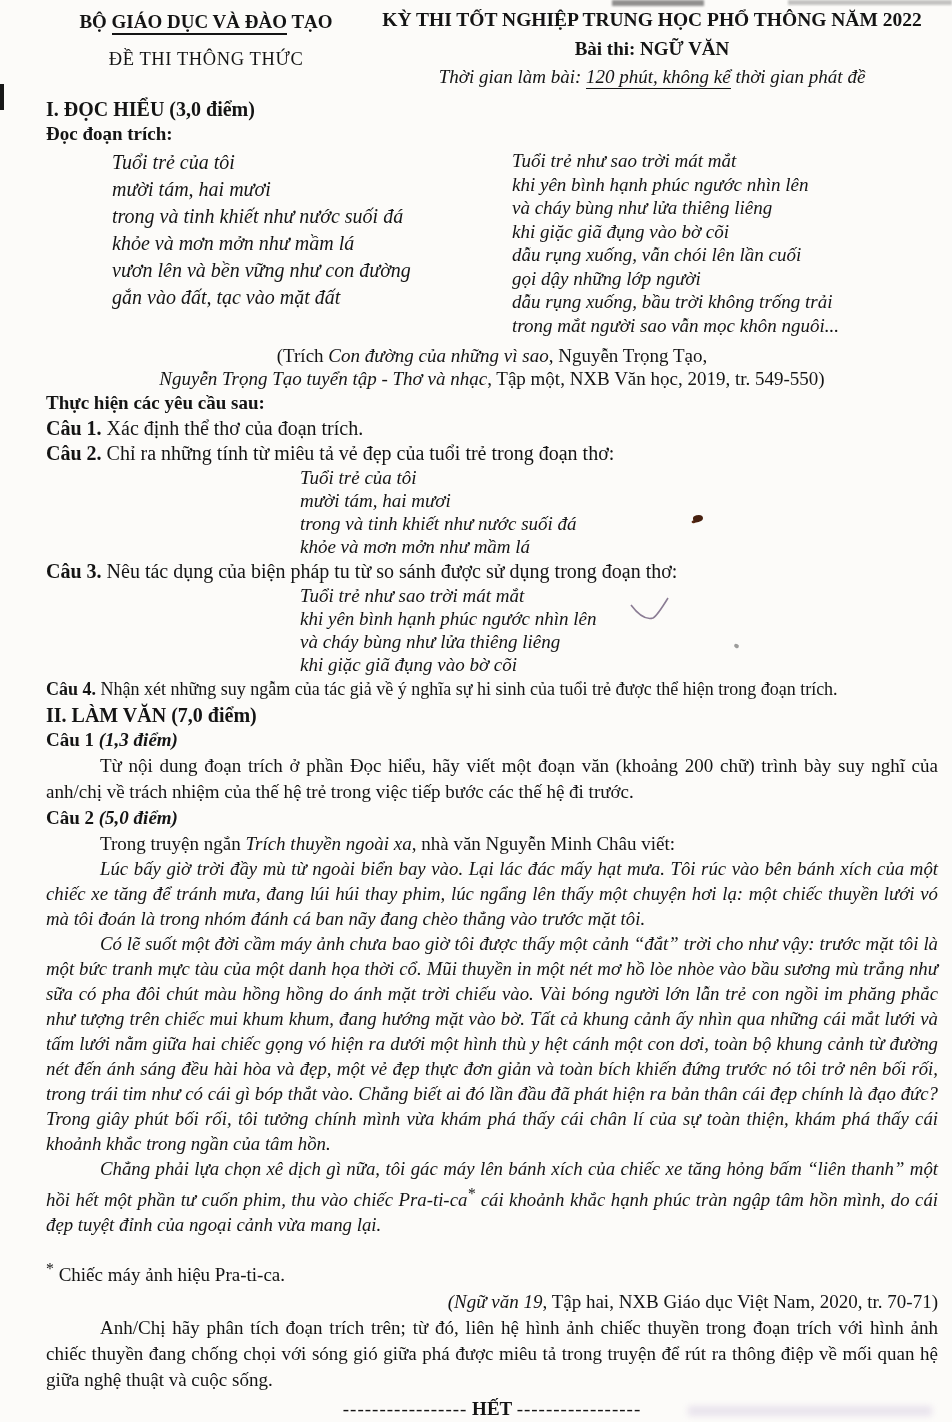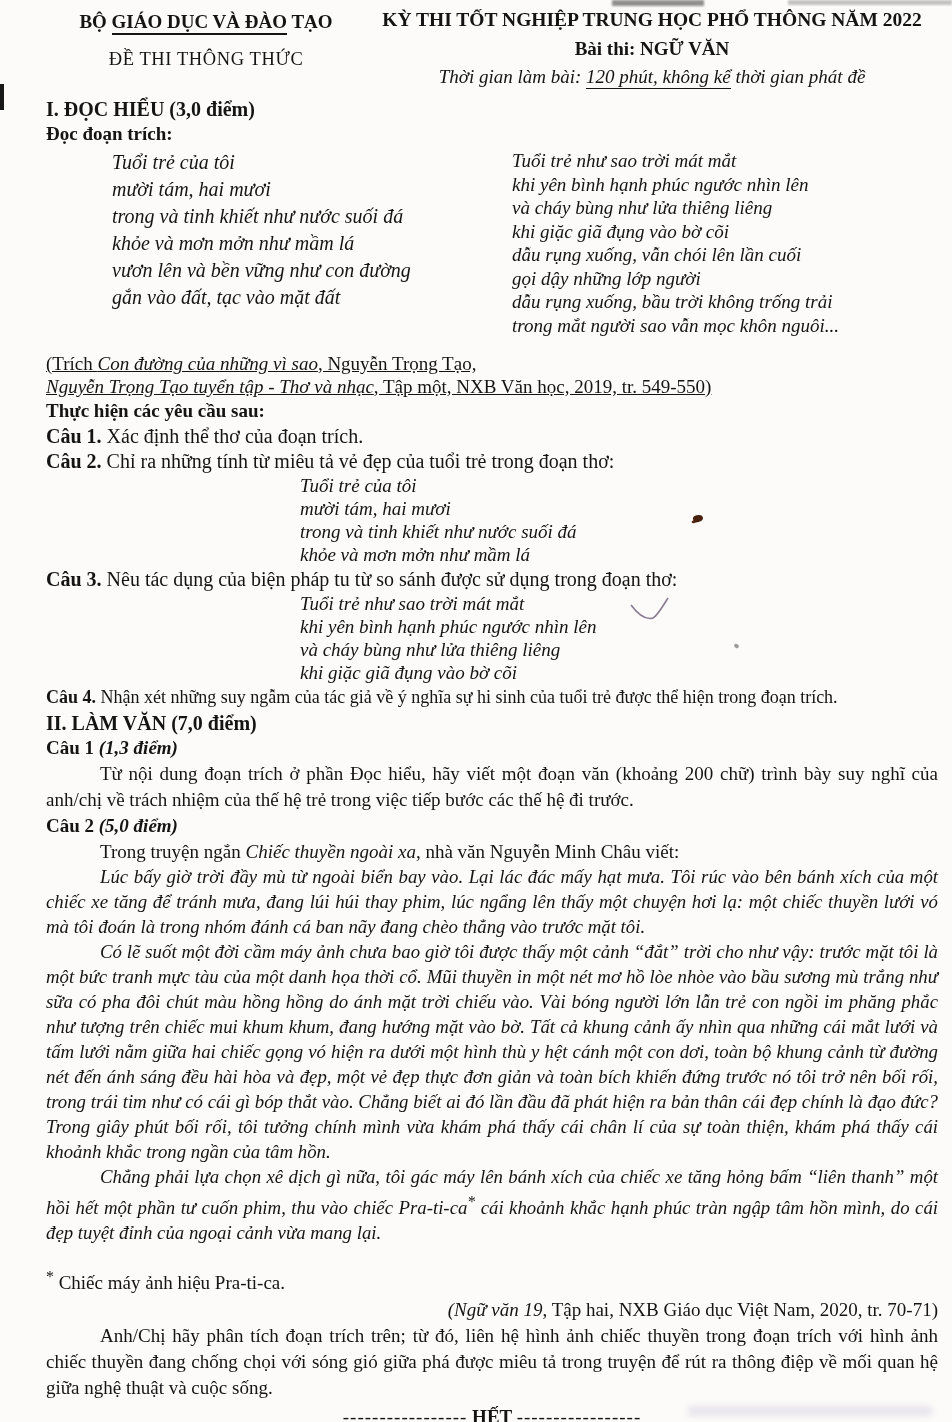--- a/index.html
+++ b/index.html
@@ -22,21 +22,21 @@
   .exam-title{font-weight:bold;font-size:19.5px;white-space:nowrap;}
   .subject{font-weight:bold;font-size:19px;margin-top:5px;}
   .time{font-style:italic;font-size:19px;margin-top:4px;white-space:nowrap;}
   .time .ul{border-bottom:1.5px solid #141414;padding-bottom:1px;}
   
   .sec-title{font-weight:bold;font-size:20px;margin-top:8px;}
   .lead{font-weight:bold;margin-top:1px;}
   .poem-row{display:flex;margin-top:3px;}
   .poem-left{margin-left:66px;width:400px;font-style:italic;font-size:20px;line-height:27px;}
   .poem-right{font-style:italic;font-size:19px;line-height:23.5px;}
-  .cite{text-align:left;margin-top:15px;line-height:23px;text-decoration:underline;}
+  .cite{text-align:center;margin-top:7px;line-height:23px;}
   .q-line{margin-top:1px;font-size:20px;}
   .q-line.small{font-size:18px;}
   .quote{margin-left:254px;font-style:italic;font-size:19px;line-height:23px;margin-top:1px;}
   .para{text-align:justify;text-indent:54px;line-height:26px;margin-top:1px;}
   .passage{font-style:italic;text-align:justify;text-indent:54px;line-height:25px;font-size:18.8px;}
   .footnote{font-size:19px;margin-top:20px;}
   .cite2{text-align:right;margin-top:2px;}
   .het{ text-align:center;margin-top:4px;}
   .het .dash{letter-spacing:1px;}
   .het .word{font-weight:bold;}
@@ -128,21 +128,21 @@
       <div>và cháy bùng như lửa thiêng liêng</div>
       <div>khi giặc giã đụng vào bờ cõi</div>
     </div>
 
     <div class="q-line small"><b>Câu 4.</b><span> Nhận xét những suy ngẫm của tác giả về ý nghĩa sự hi sinh của tuổi trẻ được thể hiện trong đoạn trích.</span></div>
 
     <div class="sec-title" style="margin-top:2px;">II. LÀM VĂN (7,0 điểm)</div>
     <div class="lead"><span>Câu 1 </span><span class="it">(1,3 điểm)</span></div>
     <div class="para">Từ nội dung đoạn trích ở phần Đọc hiểu, hãy viết một đoạn văn (khoảng 200 chữ) trình bày suy nghĩ của anh/chị về trách nhiệm của thế hệ trẻ trong việc tiếp bước các thế hệ đi trước.</div>
     <div class="lead"><span>Câu 2 </span><span class="it">(5,0 điểm)</span></div>
-    <div class="para" style="line-height:25px;"><span>Trong truyện ngắn </span><span class="it">Chiếc thuyền ngoài xa</span><span>, nhà văn Nguyễn Minh Châu viết:</span></div>
+    <div class="para" style="line-height:25px;"><span>Trong truyện ngắn </span><span class="it">Trích thuyền ngoài xa</span><span>, nhà văn Nguyễn Minh Châu viết:</span></div>
 
     <div class="passage">Lúc bấy giờ trời đầy mù từ ngoài biển bay vào. Lại lác đác mấy hạt mưa. Tôi rúc vào bên bánh xích của một chiếc xe tăng để tránh mưa, đang lúi húi thay phim, lúc ngẩng lên thấy một chuyện hơi lạ: một chiếc thuyền lưới vó mà tôi đoán là trong nhóm đánh cá ban nãy đang chèo thẳng vào trước mặt tôi.</div>
     <div class="passage">Có lẽ suốt một đời cầm máy ảnh chưa bao giờ tôi được thấy một cảnh “đắt” trời cho như vậy: trước mặt tôi là một bức tranh mực tàu của một danh họa thời cổ. Mũi thuyền in một nét mơ hồ lòe nhòe vào bầu sương mù trắng như sữa có pha đôi chút màu hồng hồng do ánh mặt trời chiếu vào. Vài bóng người lớn lẫn trẻ con ngồi im phăng phắc như tượng trên chiếc mui khum khum, đang hướng mặt vào bờ. Tất cả khung cảnh ấy nhìn qua những cái mắt lưới và tấm lưới nằm giữa hai chiếc gọng vó hiện ra dưới một hình thù y hệt cánh một con dơi, toàn bộ khung cảnh từ đường nét đến ánh sáng đều hài hòa và đẹp, một vẻ đẹp thực đơn giản và toàn bích khiến đứng trước nó tôi trở nên bối rối, trong trái tim như có cái gì bóp thắt vào. Chẳng biết ai đó lần đầu đã phát hiện ra bản thân cái đẹp chính là đạo đức? Trong giây phút bối rối, tôi tưởng chính mình vừa khám phá thấy cái chân lí của sự toàn thiện, khám phá thấy cái khoảnh khắc trong ngần của tâm hồn.</div>
     <div class="passage"><span>Chẳng phải lựa chọn xê dịch gì nữa, tôi gác máy lên bánh xích của chiếc xe tăng hỏng bấm “liên thanh” một hồi hết một phần tư cuốn phim, thu vào chiếc Pra-ti-ca</span><sup>*</sup><span> cái khoảnh khắc hạnh phúc tràn ngập tâm hồn mình, do cái đẹp tuyệt đỉnh của ngoại cảnh vừa mang lại.</span></div>
 
     <div class="footnote"><sup>*</sup><span> Chiếc máy ảnh hiệu Pra-ti-ca.</span></div>
 
     <div class="cite2"><span class="it">(Ngữ văn 19</span><span>, Tập hai, NXB Giáo dục Việt Nam, 2020, tr. 70-71)</span></div>
 
     <div class="para">Anh/Chị hãy phân tích đoạn trích trên; từ đó, liên hệ hình ảnh chiếc thuyền trong đoạn trích với hình ảnh chiếc thuyền đang chống chọi với sóng gió giữa phá được miêu tả trong truyện để rút ra thông điệp về mối quan hệ giữa nghệ thuật và cuộc sống.</div>

